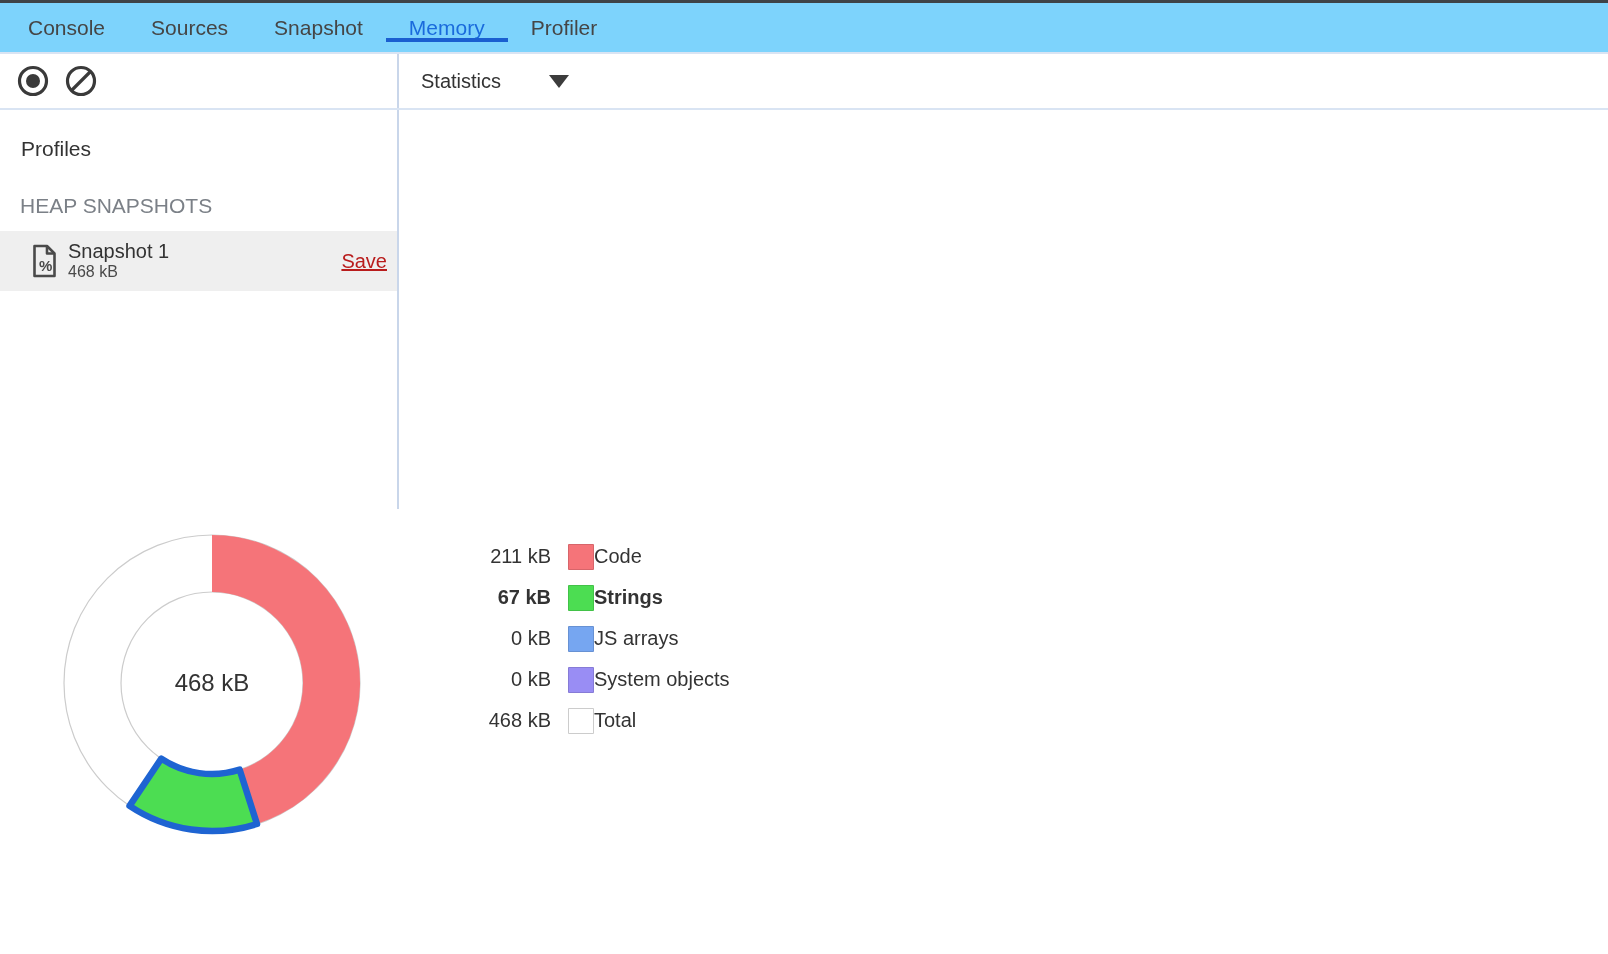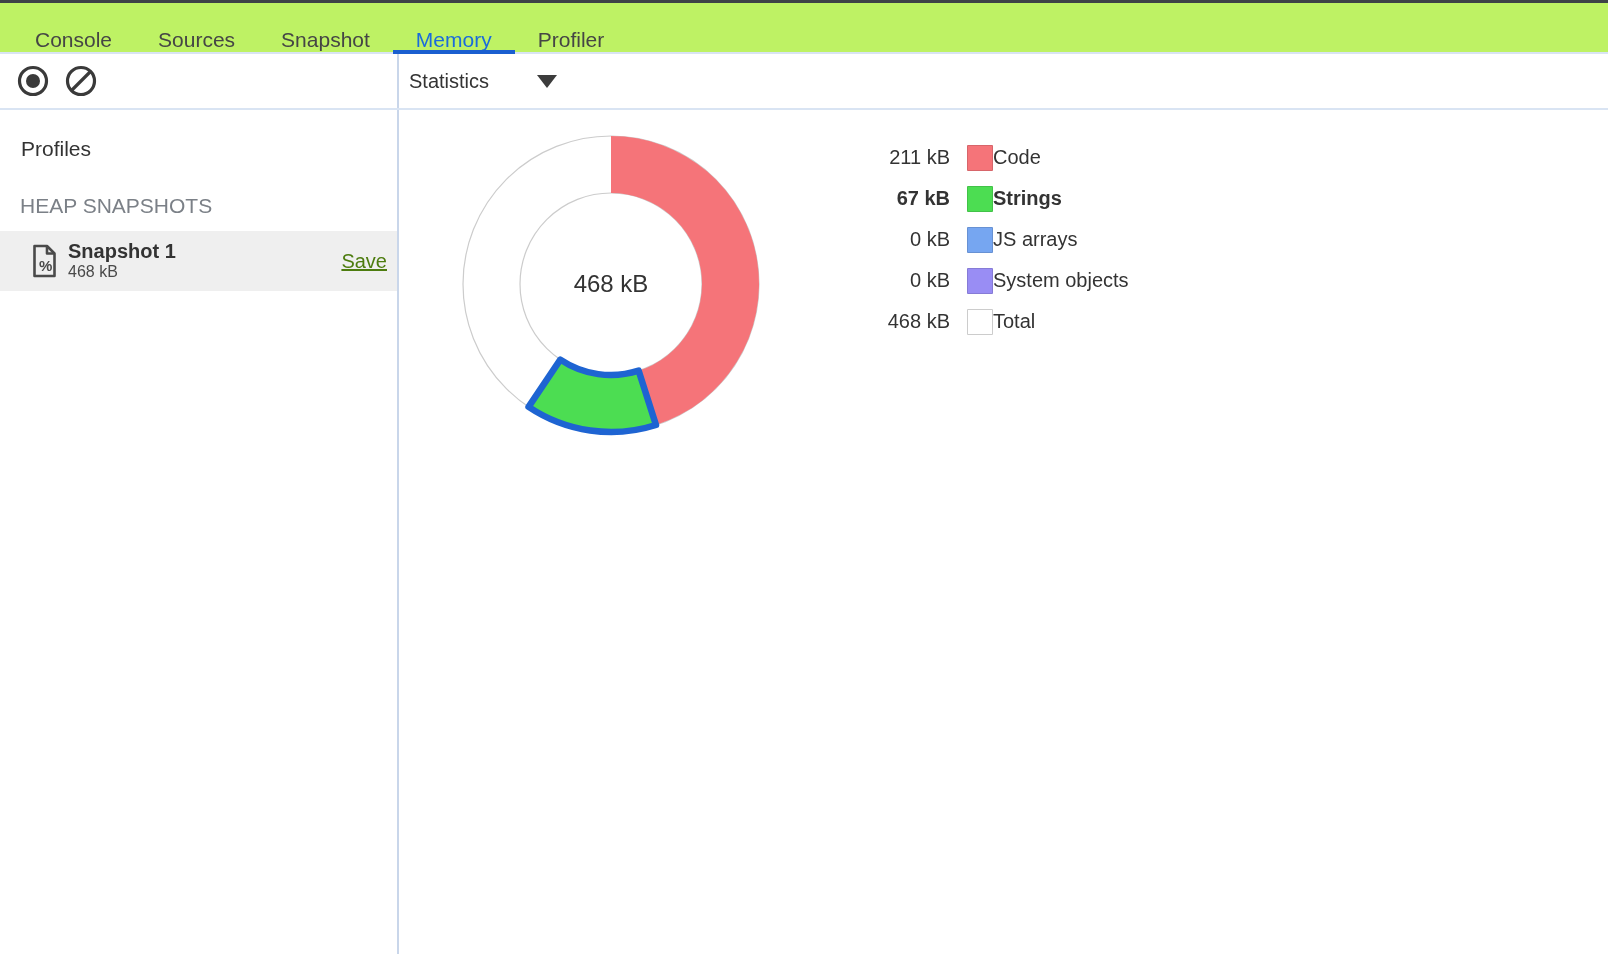--- a/index.html
+++ b/index.html
@@ -5,64 +5,64 @@
   * { margin: 0; padding: 0; box-sizing: border-box; }
   html, body { width: 1608px; height: 954px; overflow: hidden; }
   body { font-family: "Liberation Sans", sans-serif; background: #ffffff; color: #333; }
 
   .app { position: relative; width: 1608px; height: 954px; background: #fff; }
 
   .top-accent { height: 3px; background: #3e4347; width: 100%; }
 
   
   .tab-bar {
-    height: 51px; background: #bef264; border-bottom: 2px solid #d9e4f3;
-    display: flex; align-items: flex-end; padding-left: 12px;
+    height: 51px; background: #7dd3fc; border-bottom: 2px solid #d9e4f3;
+    display: flex; align-items: center; padding-left: 5px;
   }
   .tab {
     display: flex; align-items: center; padding: 0 23px; font-size: 21px;
     color: #454545; cursor: default; position: relative;
   }
   .tab.active { color: #1a6bdc; }
   .tab.active::after {
     content: ""; position: absolute; left: 0; right: 0; bottom: -2px;
     height: 4px; background: #1a5fd0;
   }
 
   
   .toolbar { height: 56px; display: flex; border-bottom: 2px solid #d9e4f3; background: #fff; }
   .toolbar-left {
     width: 399px; flex: 0 0 399px; border-right: 2px solid #c9d6ea;
     display: flex; align-items: center; padding-left: 16px; gap: 14px;
   }
   .icon-btn { width: 34px; height: 34px; display: flex; align-items: center; justify-content: center; cursor: pointer; }
-  .toolbar-main { display: flex; padding-left: 10px; }
+  .toolbar-main { display: flex; padding-left: 22px; }
   .select-stats { display: flex; align-items: center; cursor: pointer; }
   .select-stats .label { font-size: 20px; color: #333; }
   .select-stats .caret {
     margin-left: 48px; width: 0; height: 0;
     border-left: 10px solid transparent; border-right: 10px solid transparent;
     border-top: 13px solid #3c3c3c;
   }
 
   
-  .content { display: flex; height: 844px; }
+  .content { display: flex; height: 844px; flex-direction: column; }
   .sidebar { width: 399px; flex: 0 0 399px; border-right: 2px solid #c9d6ea; background: #fff; }
   .profiles-title { margin: 27px 0 0 21px; font-size: 21px; color: #333; }
   .section-header { margin: 33px 0 0 20px; font-size: 21px; color: #7b8087; }
   .snapshot-item {
     margin-top: 13px; height: 60px; background: #efefef;
     display: flex; align-items: center; cursor: pointer;
   }
   .snapshot-item .doc-icon { margin-left: 31px; flex: 0 0 auto; display: flex; }
   .snapshot-text { margin-left: 10px; display: flex; flex-direction: column; justify-content: center; }
-  .snapshot-name { font-size: 20px; color: #333; line-height: 1.15; font-weight: bold; }
+  .snapshot-name { font-size: 20px; color: #333; line-height: 1.15; }
   .snapshot-size { font-size: 16px; color: #4a4a4a; line-height: 1.15; }
   .save-link {
-    margin-left: auto; margin-right: 10px; font-size: 20px; color: #4d7c0f;
+    margin-left: auto; margin-right: 10px; font-size: 20px; color: #b91c1c;
     text-decoration: underline; cursor: pointer;
   }
 
   .main { position: relative; flex: 1 1 auto; background: #fff; }
 
   
   .donut-wrap { position: absolute; left: 60px; top: 22px; width: 304px; height: 304px; }
 
   
   .legend { position: absolute; left: 441px; top: 27px; }

